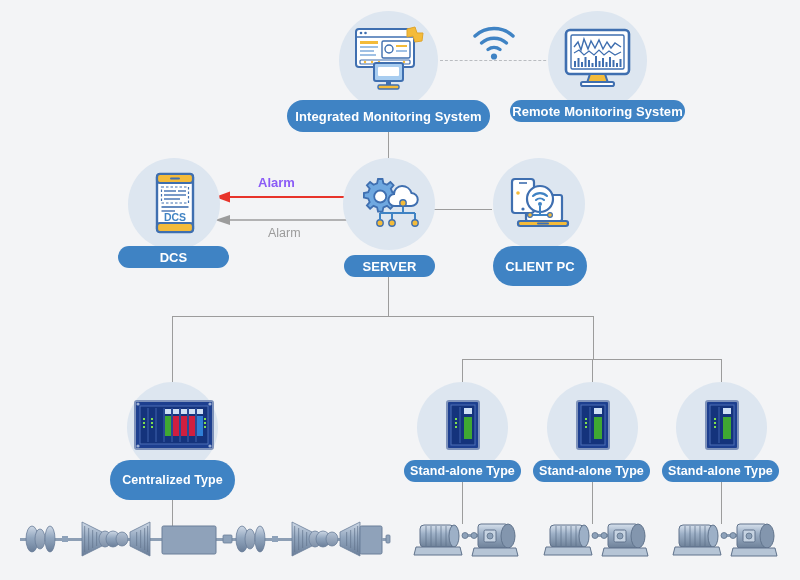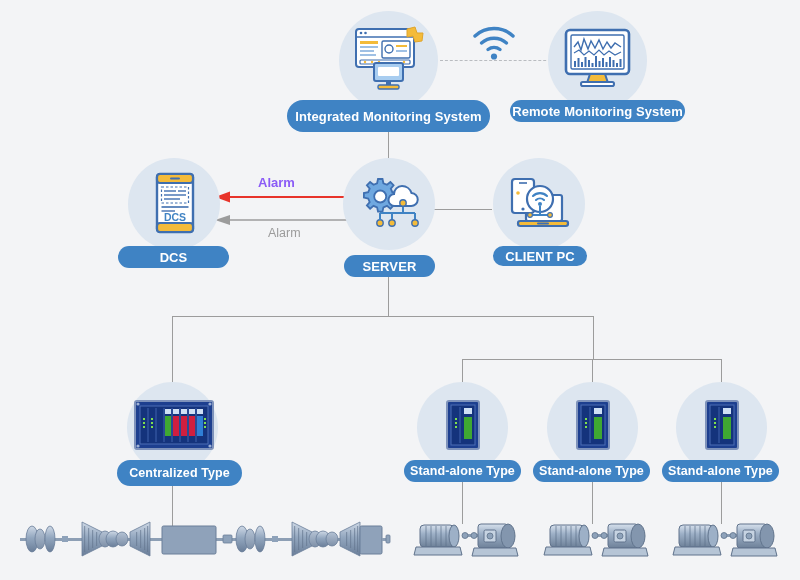--- a/index.html
+++ b/index.html
@@ -246,21 +246,21 @@
       <circle cx="32" cy="24" r="13" fill="#ffffff" stroke="#3f6fb0" stroke-width="2.2"></circle>
       <path d="M25 21 A10 10 0 0 1 39 21" fill="none" stroke="#3f83c4" stroke-width="2.1" stroke-linecap="round"></path>
       <path d="M28 25 A6 6 0 0 1 36 25" fill="none" stroke="#3f83c4" stroke-width="2.1" stroke-linecap="round"></path>
       <circle cx="32" cy="29" r="2" fill="#3f83c4"></circle>
       <line x1="32" y1="31" x2="32" y2="40" stroke="#3f83c4" stroke-width="2"></line>
       <line x1="22" y1="40" x2="42" y2="40" stroke="#3f83c4" stroke-width="2"></line>
       <circle cx="22" cy="40" r="2.4" fill="#f4bb3a" stroke="#3f6fb0" stroke-width="1.2"></circle>
       <circle cx="42" cy="40" r="2.4" fill="#f4bb3a" stroke="#3f6fb0" stroke-width="1.2"></circle>
     </svg>
   </div>
-  <div class="pill" style="left:493px; top:246px; width:94px; height:20px; font-size:13px;">
+  <div class="pill" style="left:493px; top:246px; width:94px; height:40px; font-size:13px;">
     <span>CLIENT PC</span>
   </div>
 
   <div class="halo" style="left:127px; top:382px; width:91px; height:91px;"></div>
   <div class="icon-wrap" style="left:134px; top:400px; width:80px; height:50px;">
     <svg width="80" height="50" viewBox="0 0 80 50">
       <rect x="1" y="1" width="78" height="48" rx="2" fill="#1d3f8f" stroke="#7f93bb" stroke-width="2"></rect>
       <rect x="6" y="6" width="68" height="38" fill="#14337c" stroke="#4d6fb5" stroke-width="1"></rect>
 
       <g stroke="#3f63ac" stroke-width="1">
@@ -300,21 +300,21 @@
       </g>
 
       <g fill="#9fb2d6">
         <circle cx="4" cy="4" r="1.6"></circle>
           <circle cx="76" cy="4" r="1.6"></circle>
         <circle cx="4" cy="46" r="1.6"></circle>
           <circle cx="76" cy="46" r="1.6"></circle>
       </g>
     </svg>
   </div>
-  <div class="pill" style="left:117px; top:460px; width:125px; height:26px; font-size:12.5px;">
+  <div class="pill" style="left:110px; top:460px; width:125px; height:40px; font-size:12.5px;">
     <span>Centralized Type</span>
   </div>
 
   <div class="halo" style="left:417px; top:382px; width:91px; height:91px;"></div>
   <div class="icon-wrap" style="left:446px; top:400px; width:34px; height:50px;">
     <svg width="34" height="50" viewBox="0 0 34 50">
       <rect x="1" y="1" width="32" height="48" rx="2" fill="#1d3f8f" stroke="#7f93bb" stroke-width="2"></rect>
       <rect x="5" y="5" width="24" height="40" fill="#14337c" stroke="#4d6fb5" stroke-width="1"></rect>
       <line x1="14" y1="7" x2="14" y2="43" stroke="#3f63ac" stroke-width="1"></line>
       <rect x="18" y="8" width="8" height="6" fill="#cfe0f5"></rect>

